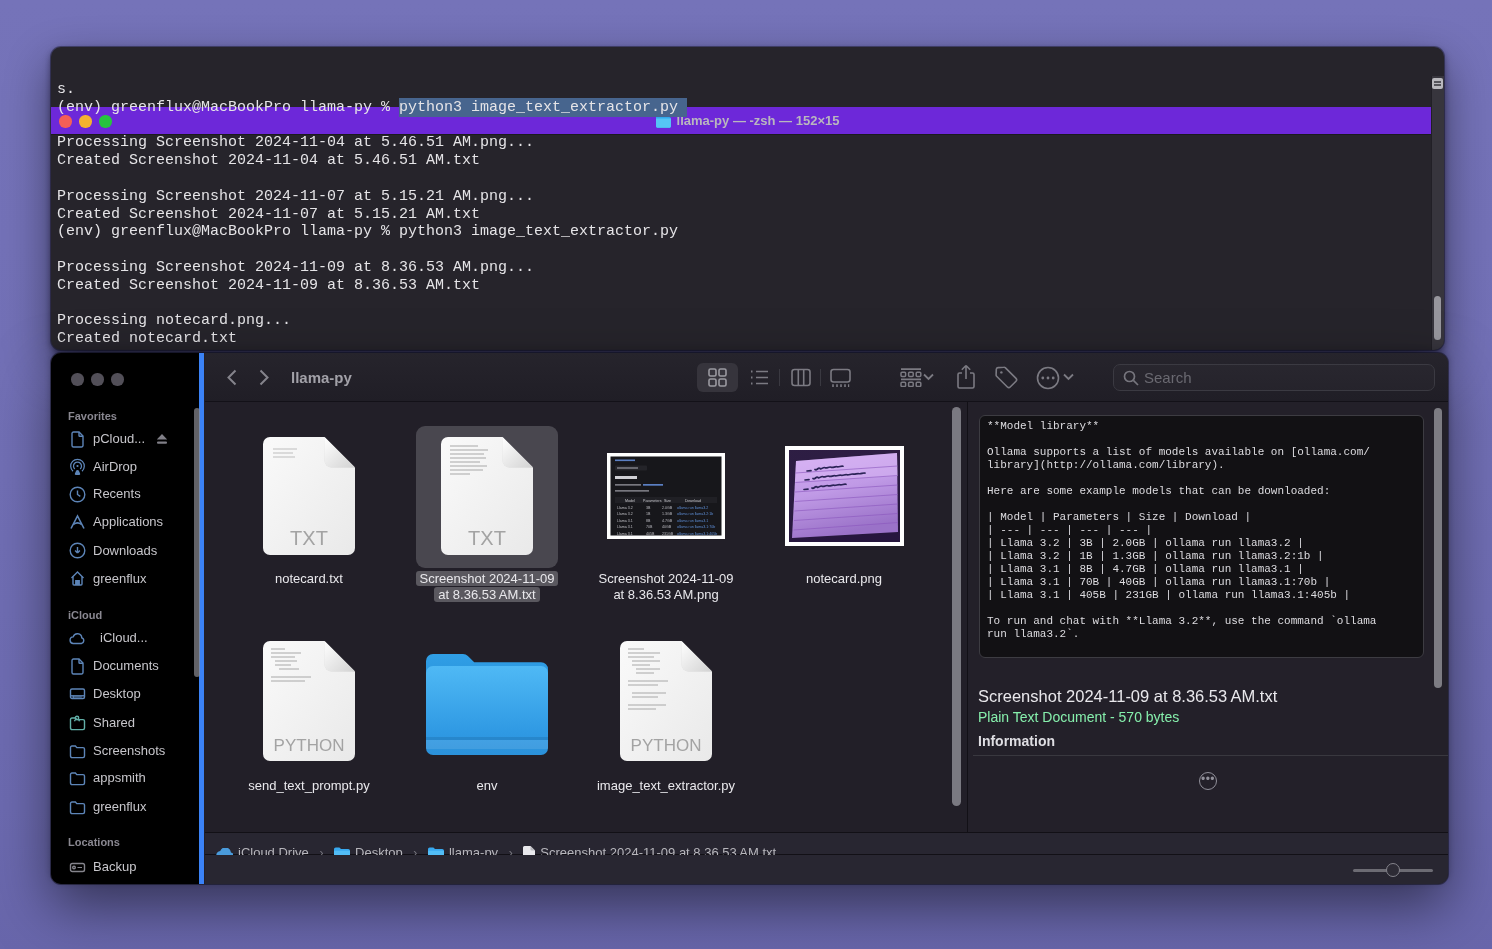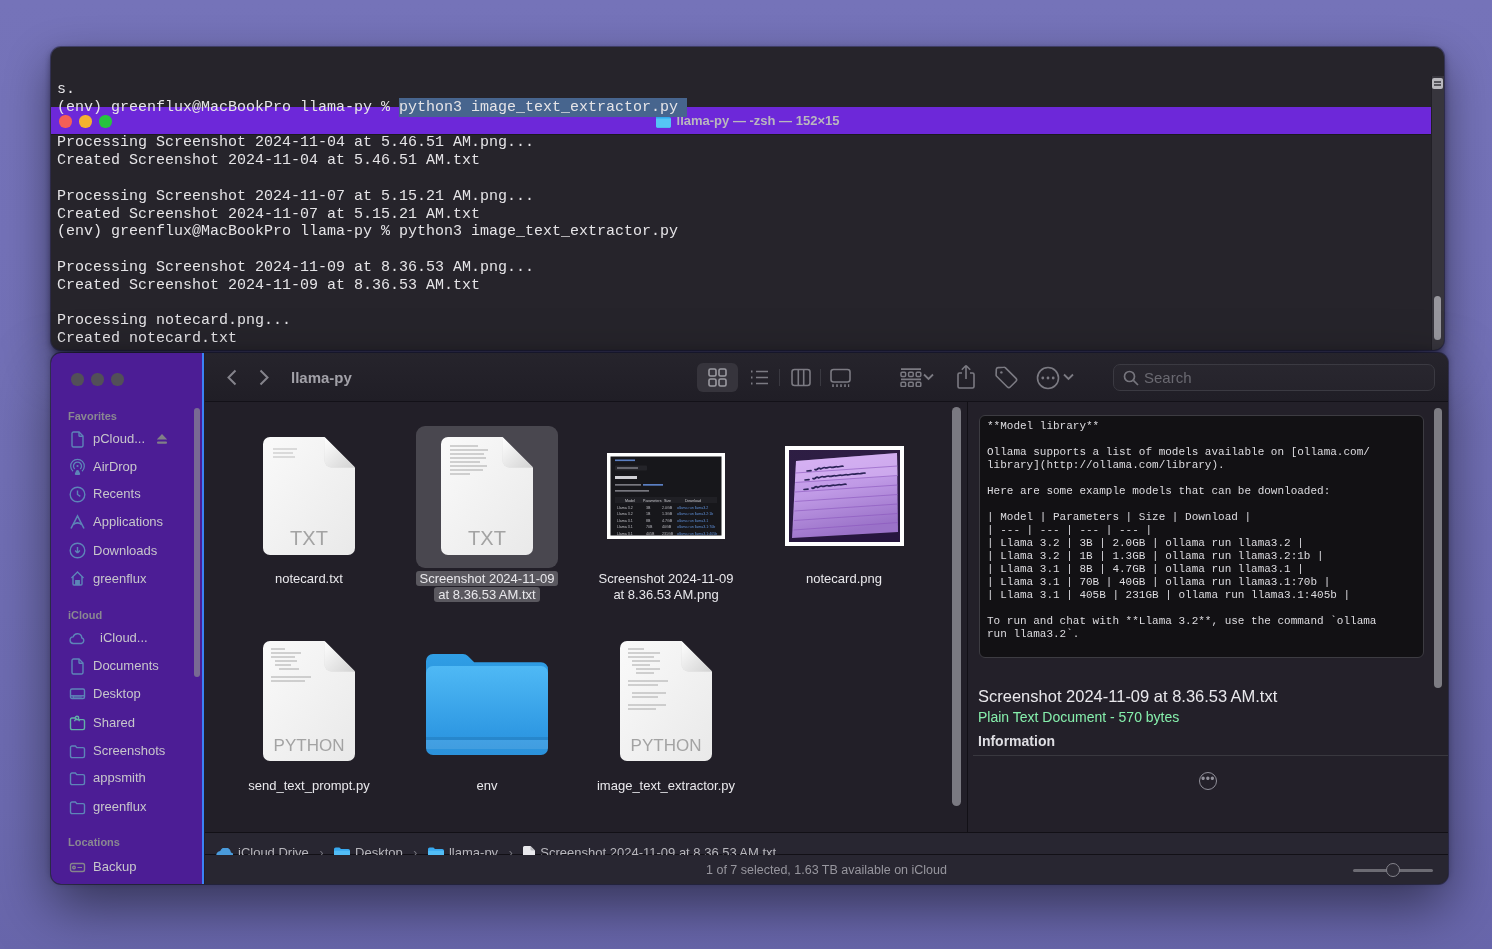--- a/index.html
+++ b/index.html
@@ -53,21 +53,21 @@
 
   
   #finder {
     position:absolute; left:51px; top:353px; width:1397px; height:531px;
     border-radius:10px; background:#221f28; overflow:hidden;
     box-shadow:0 22px 55px rgba(0,0,0,.5), 0 -2px 6px rgba(15,14,35,.35), 0 0 0 1px rgba(0,0,0,.4);
   }
   
   #sidebar {
     position:absolute; left:0; top:0; bottom:0; width:153px;
-    background:#4c1d95; border-right:2px solid #3b82f6;
+    background:#000000; border-right:5px solid #3b82f6;
   }
   #sidebar .tl { background:#524f58; }
   #sidebar .l1 { left:20px; top:20px; }
   #sidebar .l2 { left:40px; top:20px; }
   #sidebar .l3 { left:60px; top:20px; }
   .sb-head { position:absolute; left:17px; font-size:11px; font-weight:700; color:#8a8891; }
   .sb-item { position:absolute; left:42px; font-size:13px; color:#c7c6cb; white-space:nowrap; }
   .sb-ico  { position:absolute; left:18px; width:17px; height:17px; }
   #sidebar .thumb {
     position:absolute; left:143px; top:55px; width:6px; height:269px;
@@ -594,17 +594,16 @@
         </svg>llama-py
       <span class="sep">›</span>
       <svg width="12" height="14" viewBox="0 0 12 14">
           <path d="M1.5 0h6L12 4.5V12a1.5 1.5 0 0 1-1.5 1.5h-9A1.5 1.5 0 0 1 0 12V1.5A1.5 1.5 0 0 1 1.5 0Z" fill="#e8e8ec"></path>
           <path d="M7.5 0v3.2a1.3 1.3 0 0 0 1.3 1.3H12Z" fill="#b9b9bf"></path>
         </svg>Screenshot 2024-11-09 at 8.36.53 AM.txt
     </div>
   </div>
 
   <div id="statusbar">
-    <div class="stext">1 of 7 selected, 1.63 TB available on iCloud</div>
     <div class="slider"></div>
     <div class="knob"></div>
   </div>
 </div>
 
 </body></html>

